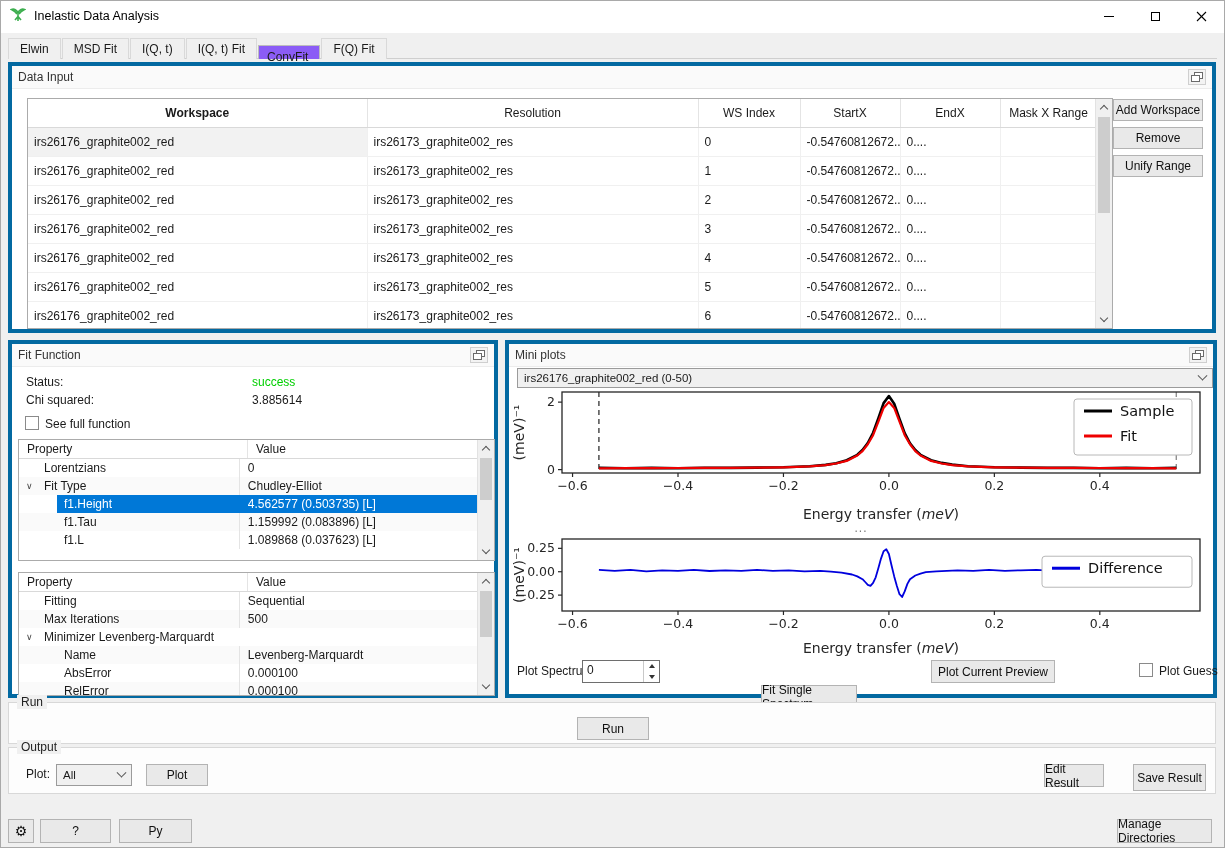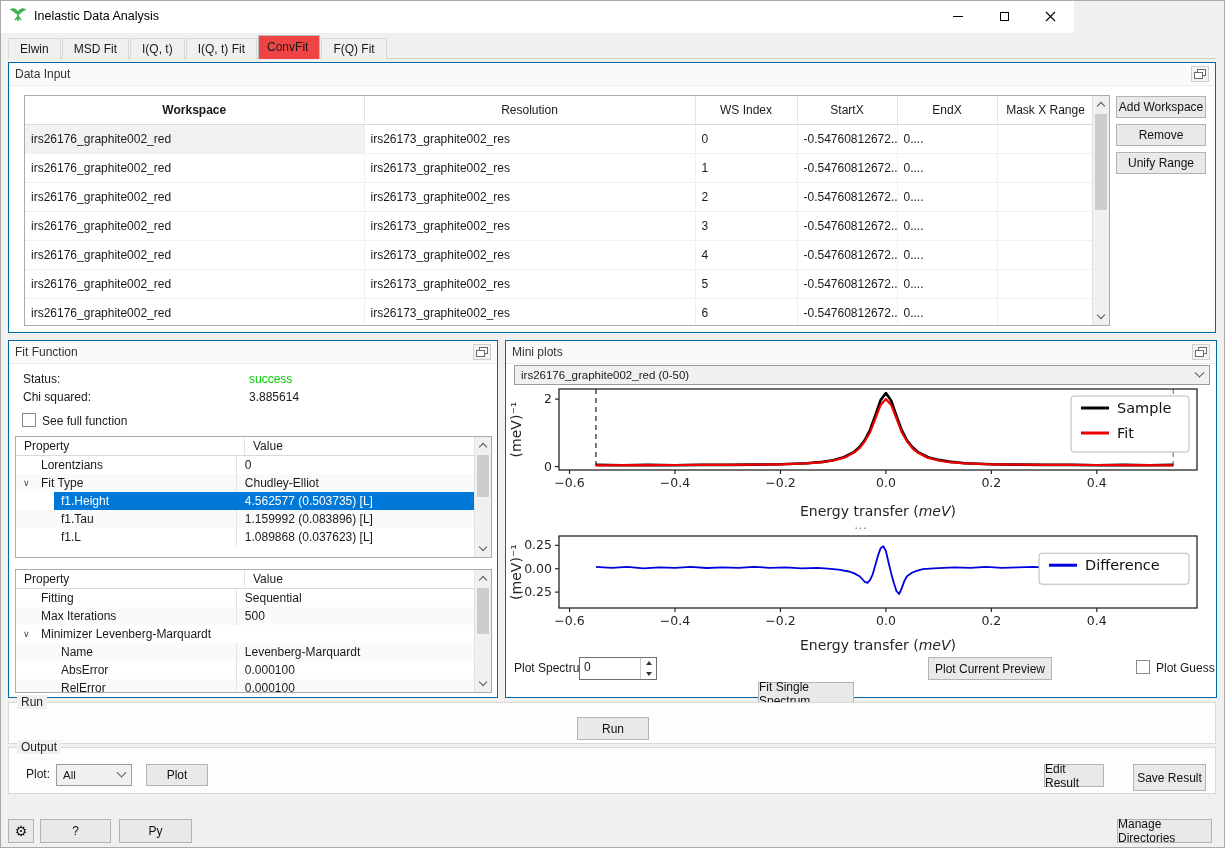--- a/index.html
+++ b/index.html
@@ -2,37 +2,37 @@
 <html style="--accent: #0078d7; --success: #00cf00;"><head>
 <meta charset="utf-8">
 <style>
   * { margin:0; padding:0; box-sizing:border-box; }
   html,body { width:1225px; height:848px; overflow:hidden; }
   body { font-family:"Liberation Sans", sans-serif; font-size:12px; color:#1a1a1a;
          background:#f0f0f0; position:relative; cursor:default; }
   #frame { position:absolute; inset:0; border:1px solid #a9a9a9; pointer-events:none; z-index:50; }
 
   
-  #titlebar { position:absolute; left:0; top:0; width:1074px; height:33px; background:#ffffff; }
+  #titlebar { position:absolute; left:0; top:0; width:1225px; height:33px; background:#ffffff; }
   #app-logo { position:absolute; left:10px; top:7px; }
   #title-text { position:absolute; left:34px; top:0; line-height:33px; font-size:12.5px; color:#000; }
   #win-controls { position:absolute; right:1px; top:1px; height:31px; display:flex; }
   .win-btn { width:46px; height:31px; display:flex; align-items:center; justify-content:center; }
   .glyph-min { width:10px; height:1px; background:#000; display:block; }
   .glyph-max { width:9px; height:9px; border:1px solid #000; display:block; }
 
   
   #tabbar { position:absolute; left:8px; top:36px; height:23px; display:flex; align-items:flex-end; z-index:5; }
   .tab { padding:3px 11px 4px 11px; background:#f0f0f0; border:1px solid #d9d9d9; border-bottom:none;
          margin-right:1px; font-size:12px; color:#1a1a1a; height:21px; }
-  .tab.active { background:#ef4444; border-color:#bdbdbd; height:24px; padding-top:4px; position:relative; z-index:6;padding-left:8px; }
+  .tab.active { background:#8b5cf6; border-color:#bdbdbd; height:14px; padding-top:4px; position:relative; z-index:6;padding-left:8px; }
   #tabline { position:absolute; left:8px; right:8px; top:58px; border-top:1px solid #cfcfcf; z-index:4; }
 
   
-  .dock { position:absolute; background:#ffffff; border:1px solid #0369a1; }
+  .dock { position:absolute; background:#ffffff; border:4px solid #0369a1; }
   .dock-head { position:absolute; left:0; right:0; top:0; height:23px; background:#fafafa;
                border-bottom:1px solid #ececec; display:flex; align-items:center; padding:0 6px; color:#333; }
   .float-btn { margin-left:auto; width:18px; height:16px; display:flex; align-items:center;
                justify-content:center; border:1px solid #cfcfcf; background:#f3f3f3; }
 
   
   .btn { position:absolute; display:flex; align-items:center; justify-content:center;
          background:#e9e9e9; border:1px solid #b3b3b3; font-size:12px; color:#111; }
   .combo { position:absolute; background:#f0f0f0; border:1px solid #9b9b9b; display:flex;
            align-items:center; padding:0 6px; font-size:11.5px; }

